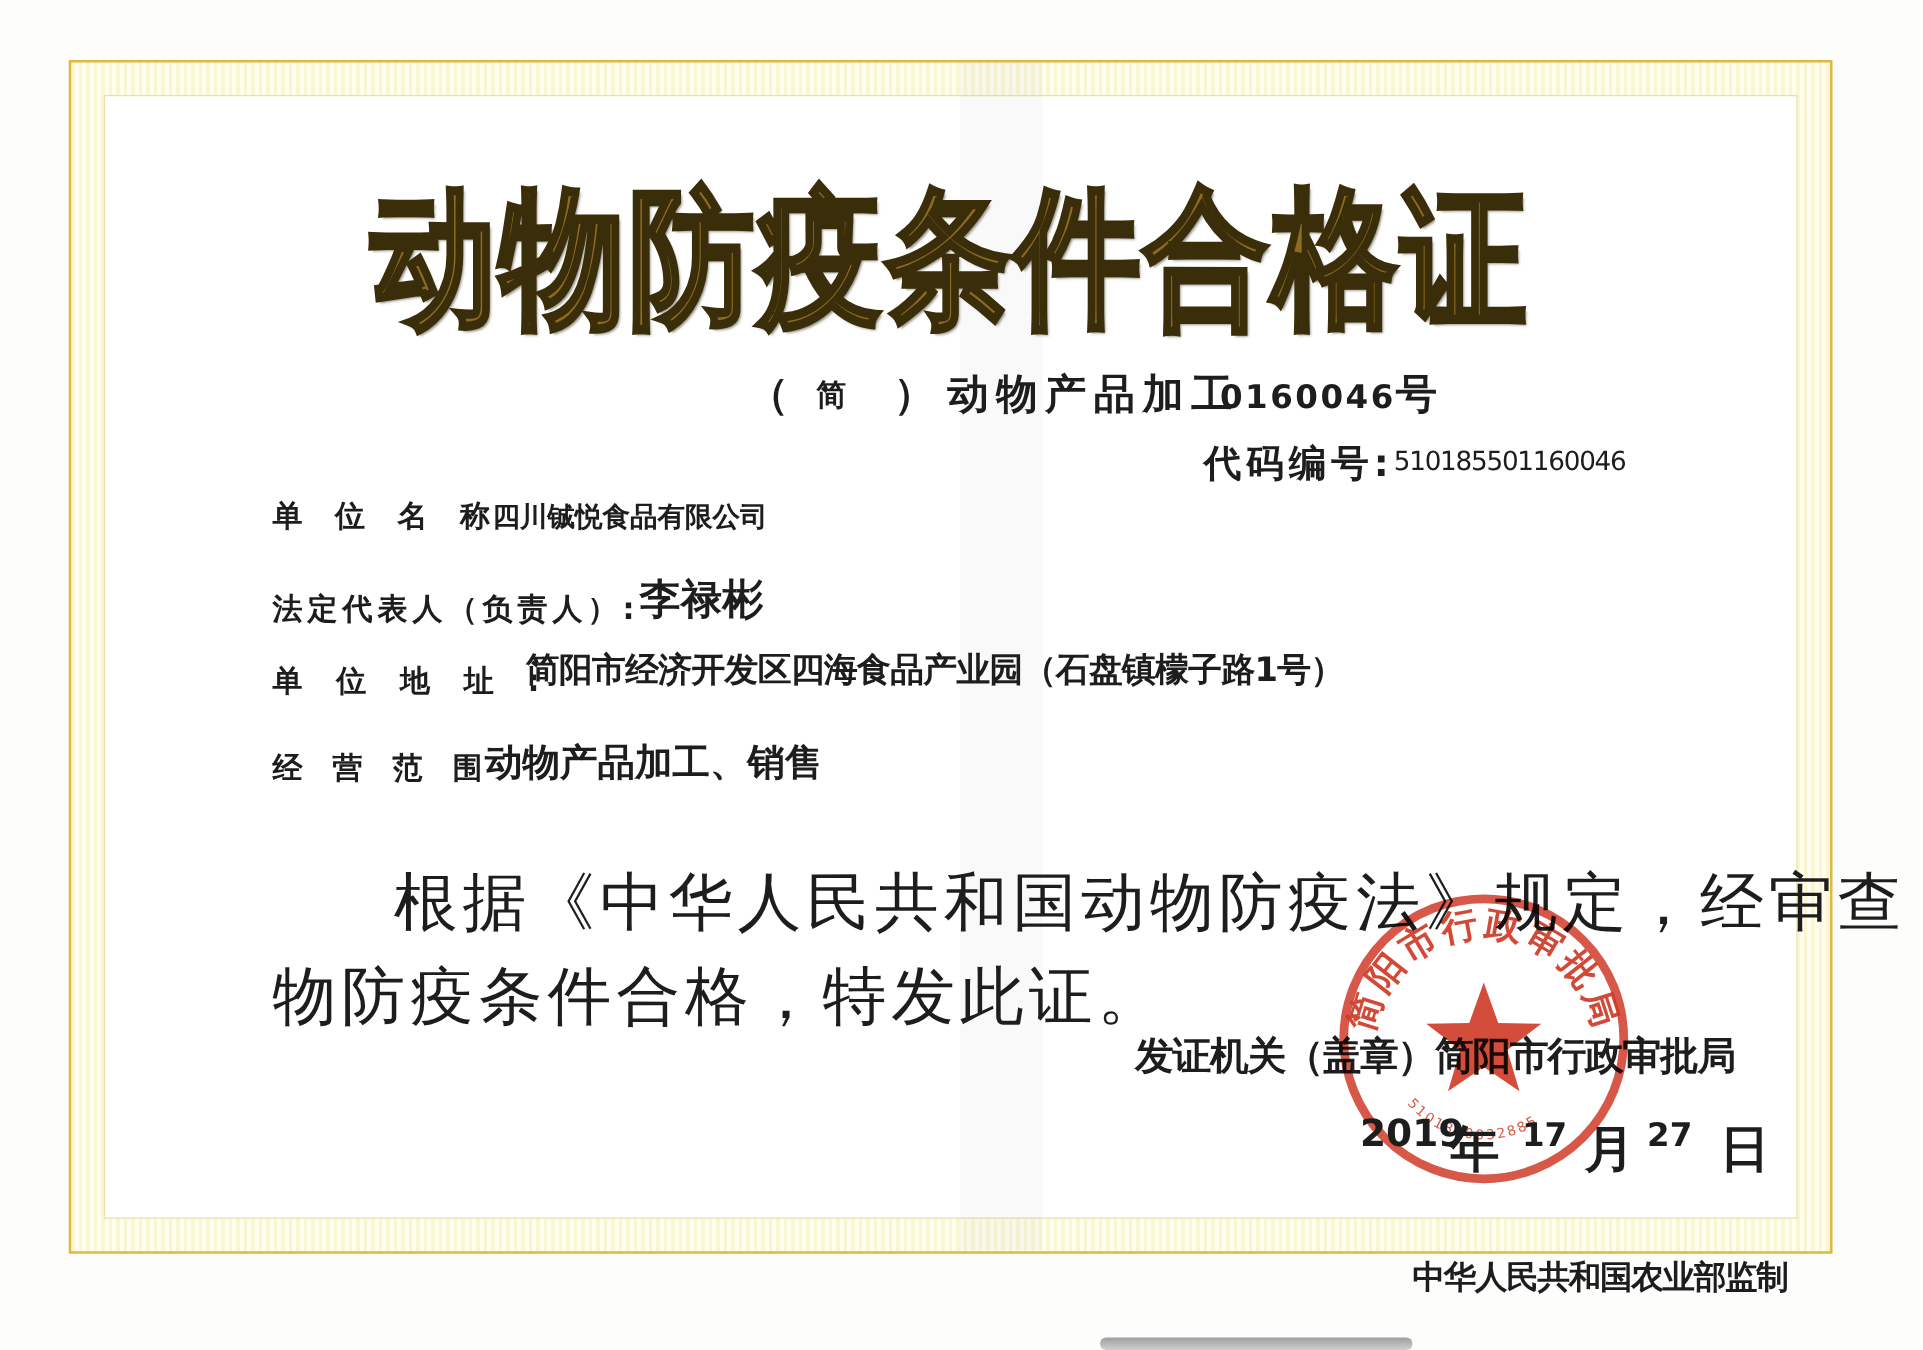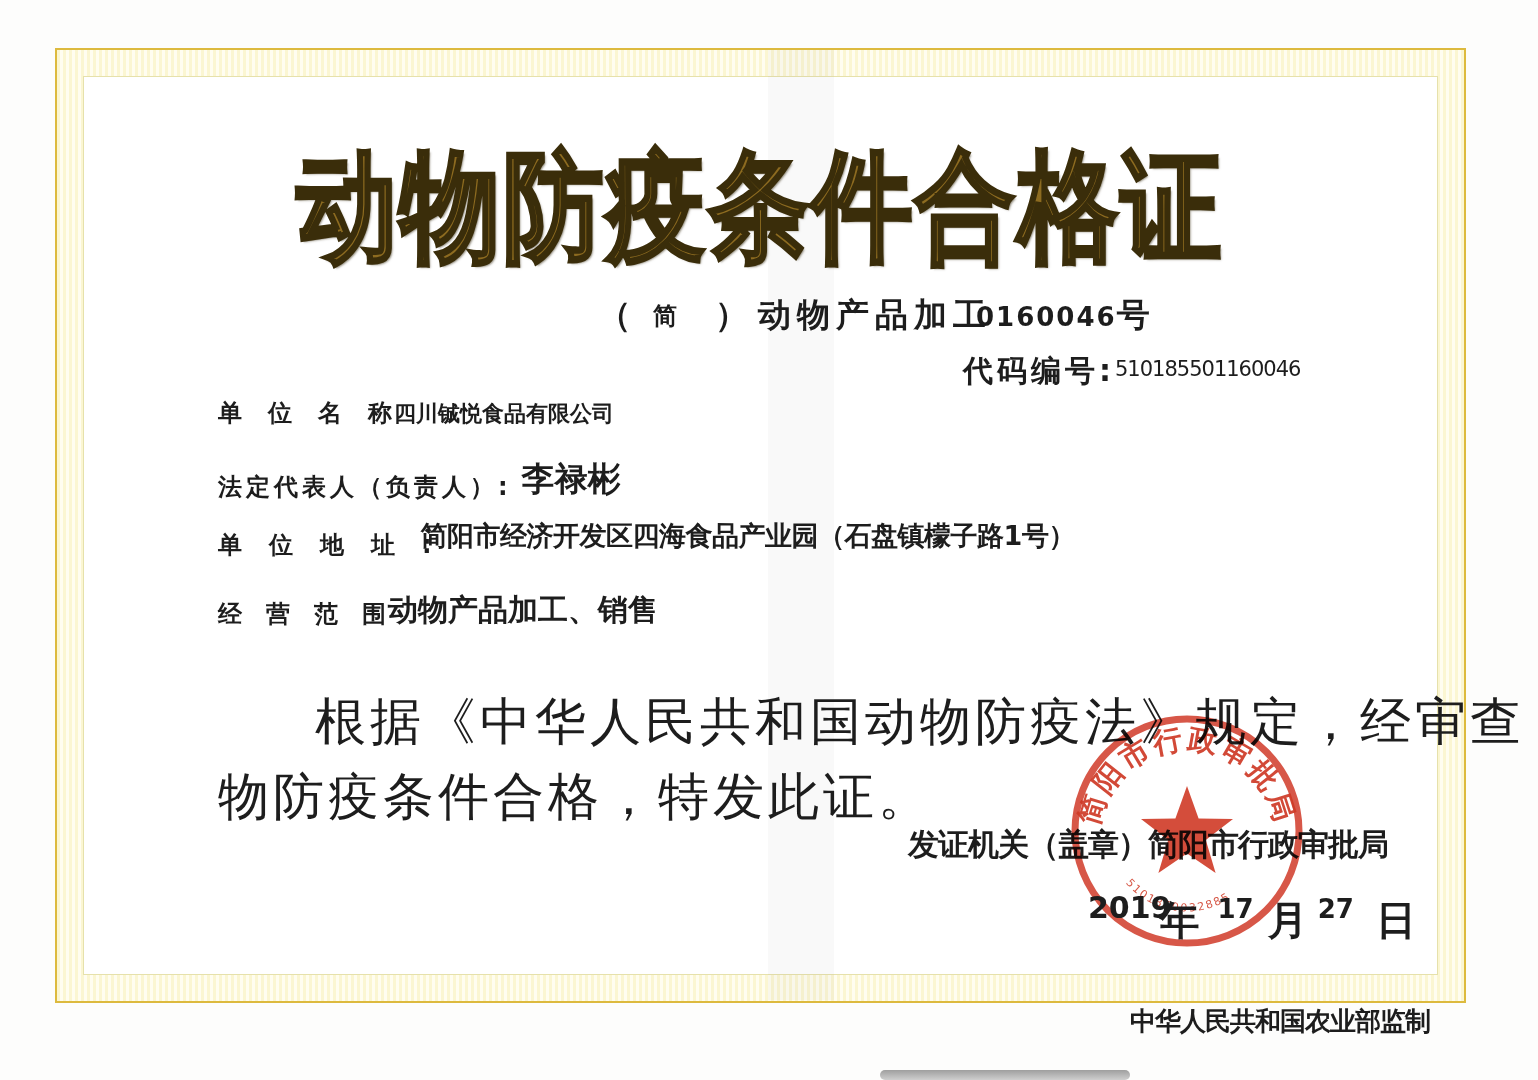--- a/index.html
+++ b/index.html
@@ -55,21 +55,21 @@
   .code-line .code-val{font-size:21px;letter-spacing:-1px;position:relative;top:-5px;margin-left:0px;font-weight:400;}
   
   .field{position:absolute;left:218px;white-space:nowrap;font-weight:600;}
   .field .lbl{font-size:24px;}
   .field .val{font-weight:600;position:relative;}
   .f1{top:397px;}
   .f1 .lbl{letter-spacing:26px;}
   .f1 .val{font-size:22px;margin-left:-24px;top:0px;}
   .f2{top:462px;}
   .f2 .lbl{letter-spacing:4px;}
-  .f2 .val{font-size:33px;margin-left:10px;top:-5px;}
+  .f2 .val{font-size:33px;margin-left:0px;top:-5px;}
   .f3{top:526px;}
   .f3 .lbl{letter-spacing:27px;}
   .f3 .val{font-size:27px;letter-spacing:-0.5px;margin-left:-38px;top:-8px;}
   .f4{top:592px;}
   .f4 .lbl{letter-spacing:24px;}
   .f4 .val{font-size:30px;margin-left:-22px;top:-2px;}
   
   .body-line{position:absolute;font-size:51px;font-weight:400;letter-spacing:4px;white-space:nowrap;}
   .bl1{left:315px;top:688px;}
   .bl2{left:218px;top:763px;}

